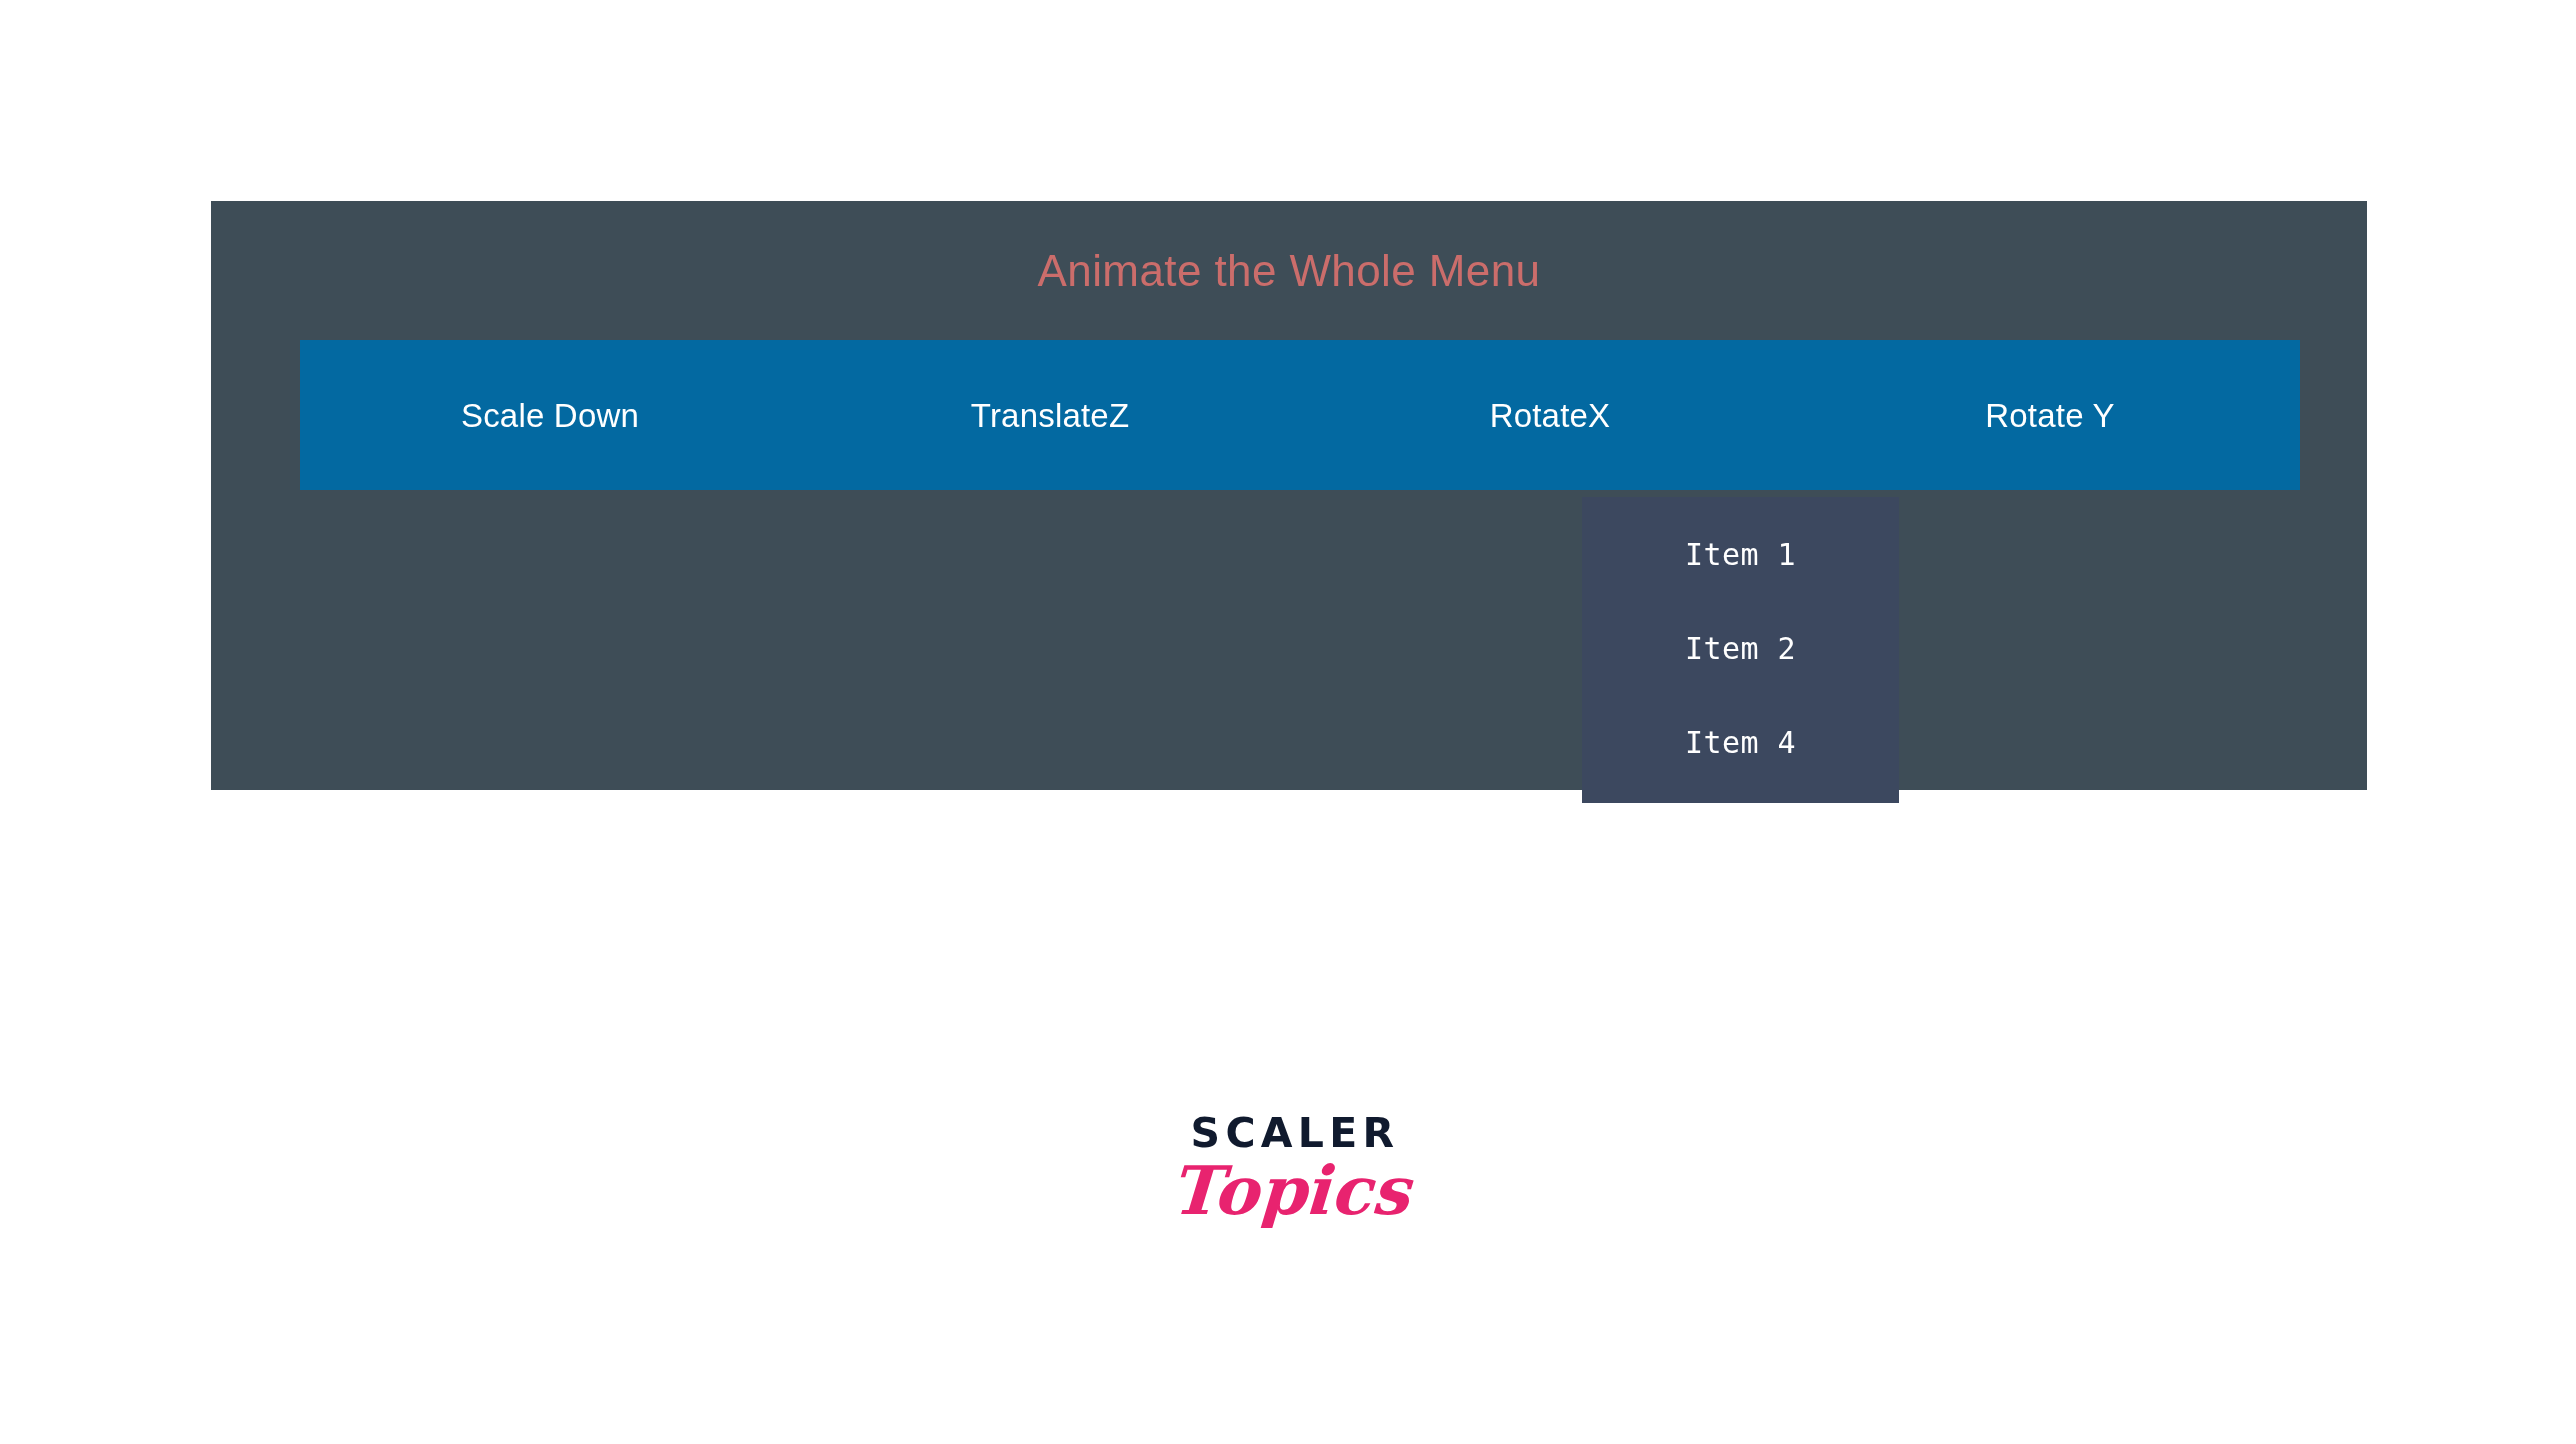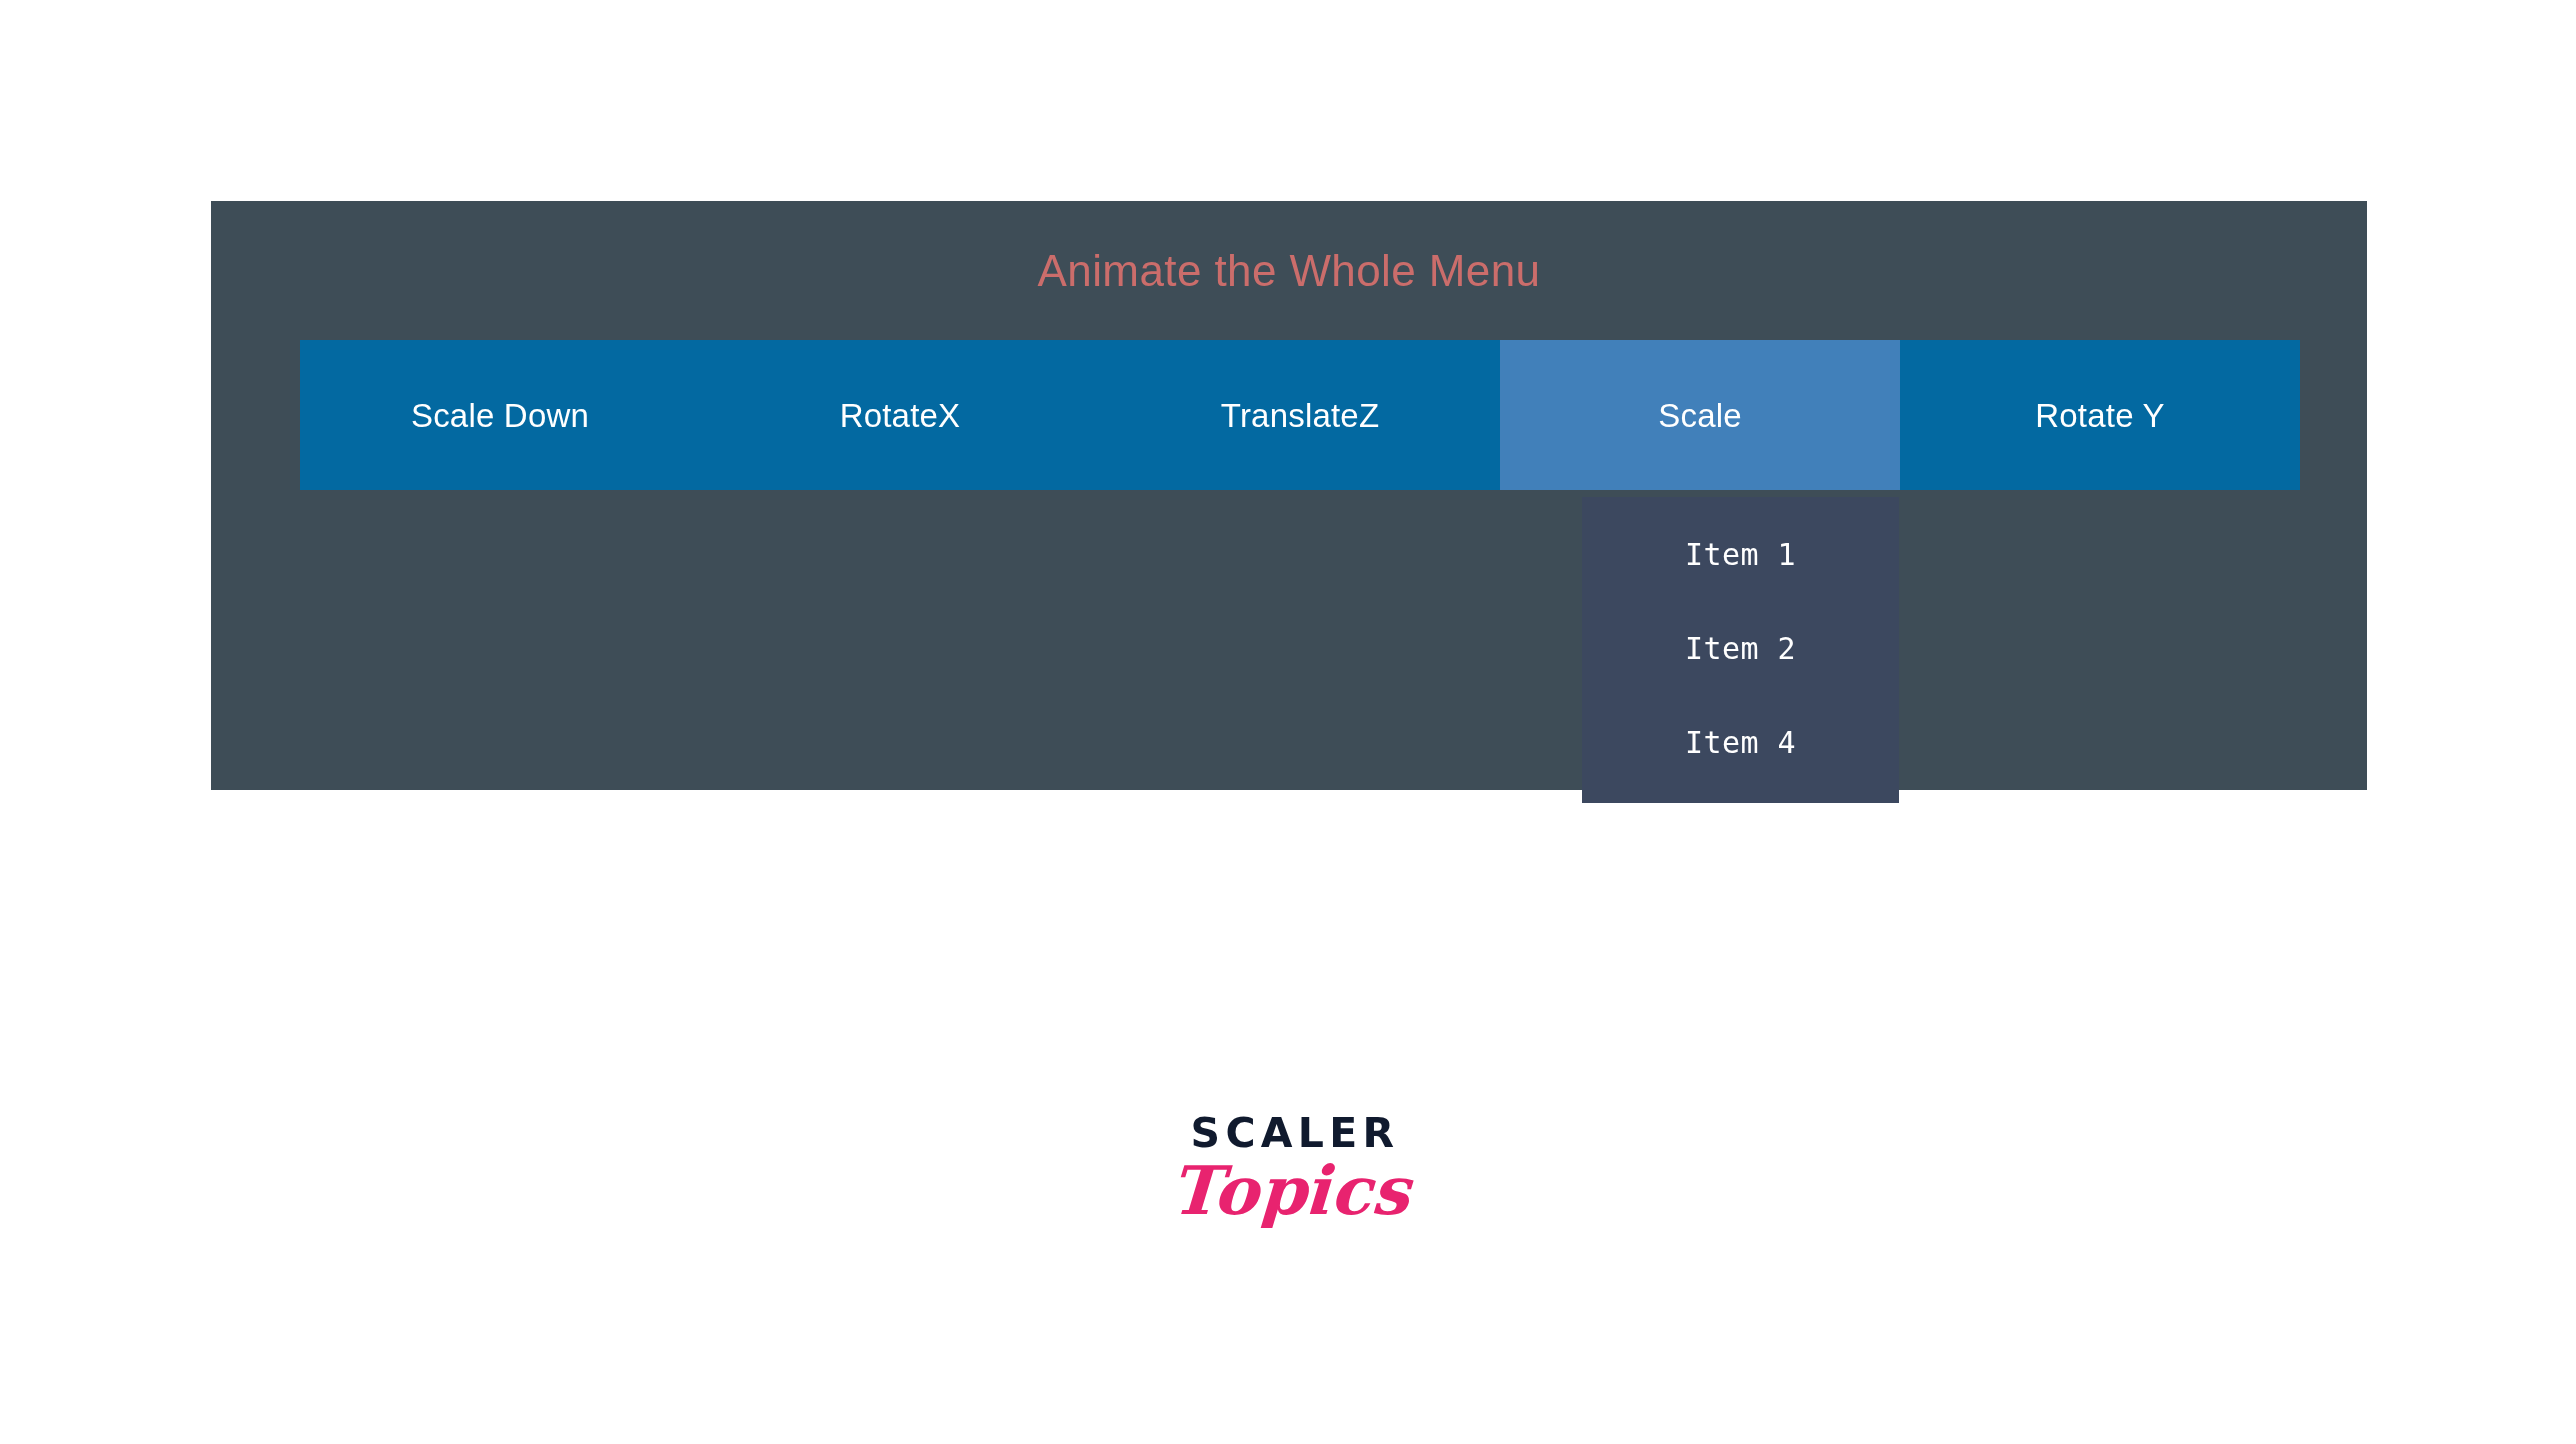--- a/index.html
+++ b/index.html
@@ -133,30 +133,27 @@
 
   <div id="demo-title">Animate the Whole Menu</div>
 
   <nav id="menu-bar">
 
     <div class="menu-tab">
       <span>Scale Down</span>
     </div>
 
     <div class="menu-tab">
+      <span>TranslateZ</span>
+    </div>
+
+    <div class="menu-tab">
       <span>RotateX</span>
     </div>
 
-    <div class="menu-tab">
-      <span>TranslateZ</span>
-    </div>
-
-    <div class="menu-tab is-active">
-      <span>Scale</span>
-    </div>
 
     <div class="menu-tab">
       <span>Rotate Y</span>
     </div>
 
   </nav>
 
   <div id="dropdown-panel">
     <div class="dropdown-item">
       <span>Item 1</span>

